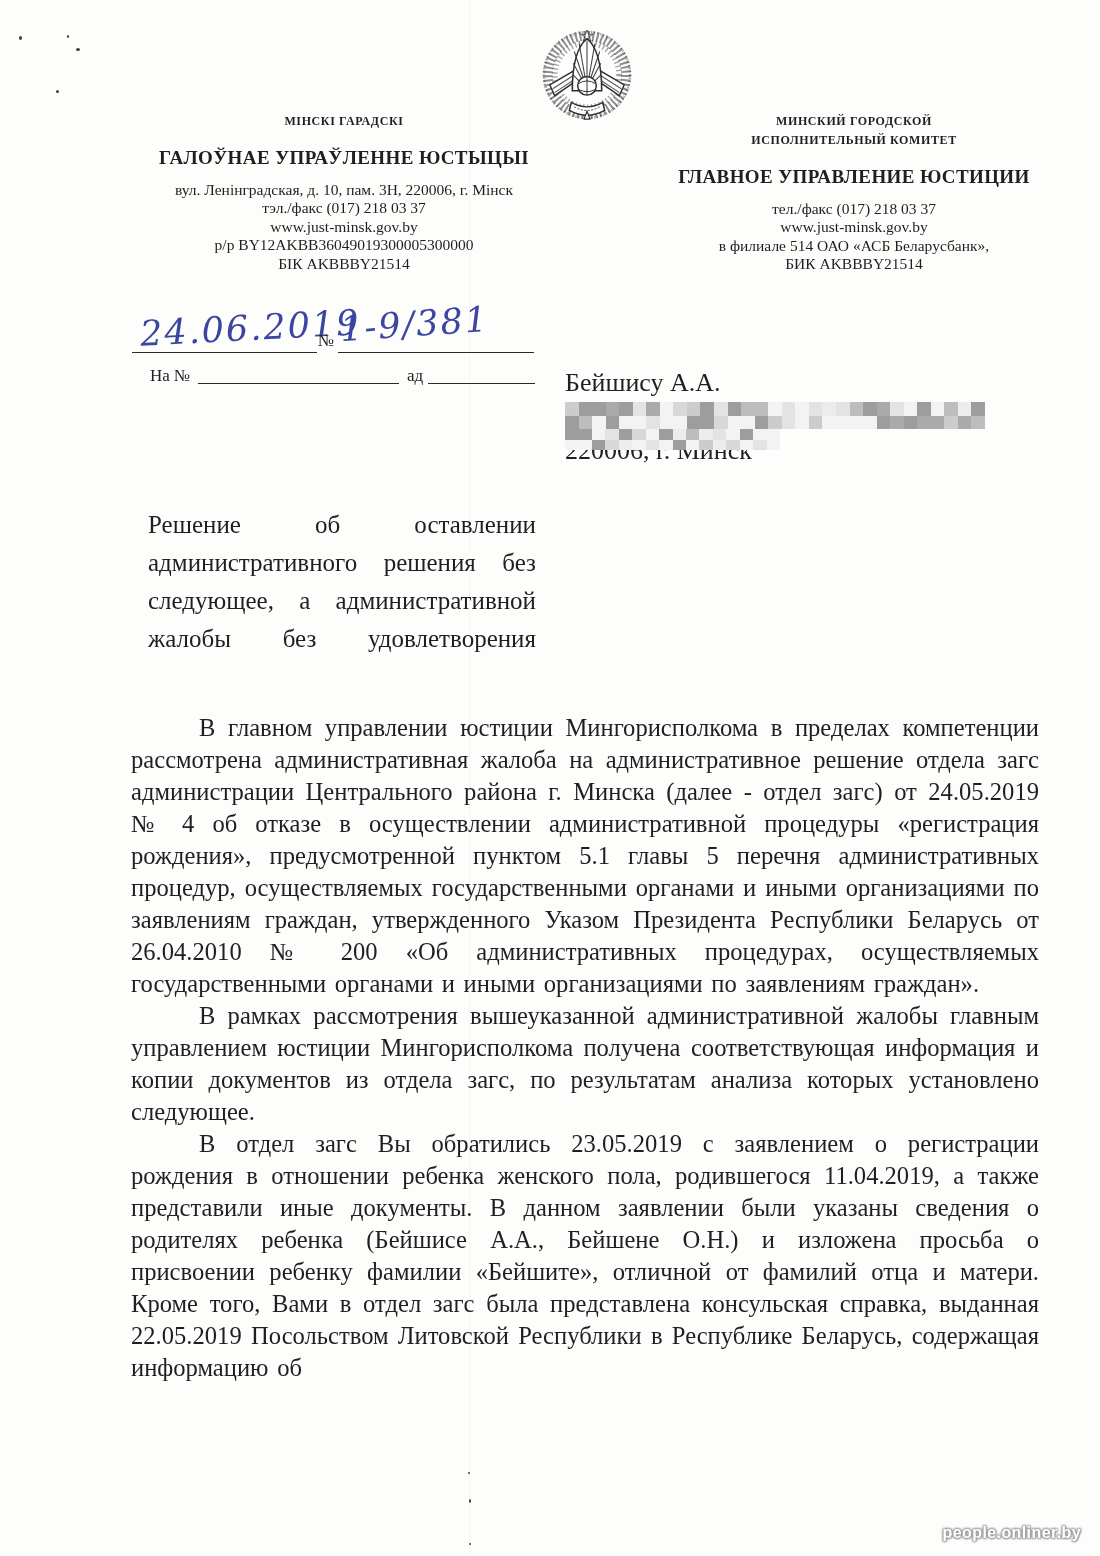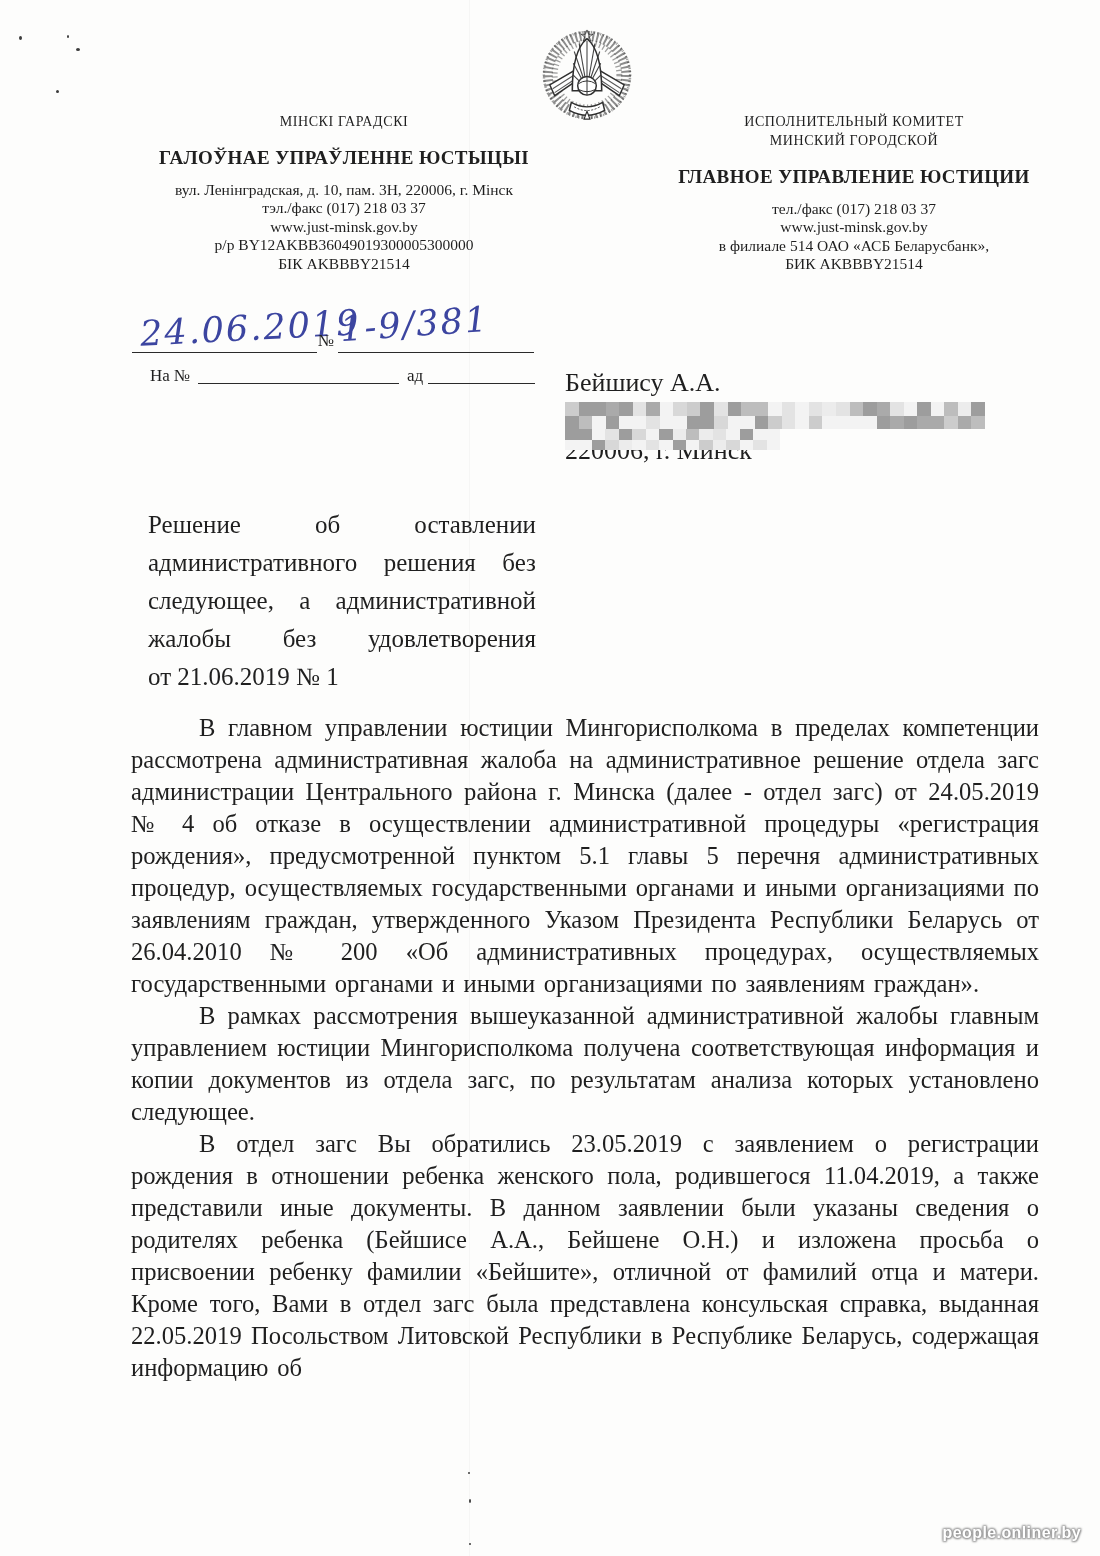--- a/index.html
+++ b/index.html
@@ -6,21 +6,21 @@
   #page{
     position:relative;width:1100px;height:1556px;margin:0 auto;
     background:#fdfdfc;overflow:hidden;
     font-family:"Liberation Serif","DejaVu Serif",serif;
     color:#1f1f1f;
   }
   
   .hdr-col{position:absolute;text-align:center;}
   .hdr-col.left{left:118px;top:112px;width:452px;}
   .hdr-col.right{left:618px;top:112px;width:472px;}
-  .org-line{font-size:14px;line-height:19px;letter-spacing:.6px;}
+  .org-line{font-size:12px;line-height:19px;letter-spacing:.6px;font-weight:bold;}
   .dept{font-size:19px;font-weight:bold;letter-spacing:.4px;margin-top:16px;}
   .details{margin-top:12px;}
   .detail-line{font-size:15.5px;line-height:18.4px;}
   
   .emblem{position:absolute;left:538px;top:24px;}
   
   .hand{
     position:absolute;color:#3c45a0;
     font-family:"DejaVu Serif",serif;font-style:italic;
     font-size:35px;letter-spacing:2px;white-space:nowrap;
@@ -110,22 +110,22 @@
     <div class="details">
       <div class="detail-line">вул. Ленінградская, д. 10, пам. 3Н, 220006, г. Мінск</div>
       <div class="detail-line">тэл./факс (017) 218 03 37</div>
       <div class="detail-line">www.just-minsk.gov.by</div>
       <div class="detail-line">р/р BY12AKBB36049019300005300000</div>
       <div class="detail-line">БІК AKBBBY21514</div>
     </div>
   </div>
 
   <div class="hdr-col right">
+    <div class="org-line">МИНСКИЙ ГОРОДСКОЙ</div>
     <div class="org-line">ИСПОЛНИТЕЛЬНЫЙ КОМИТЕТ</div>
-    <div class="org-line">МИНСКИЙ ГОРОДСКОЙ</div>
     <div class="dept">ГЛАВНОЕ УПРАВЛЕНИЕ ЮСТИЦИИ</div>
     <div class="details">
       <div class="detail-line">тел./факс (017) 218 03 37</div>
       <div class="detail-line">www.just-minsk.gov.by</div>
       <div class="detail-line">в филиале 514 ОАО «АСБ Беларусбанк»,</div>
       <div class="detail-line">БИК AKBBBY21514</div>
     </div>
   </div>
 
   <div class="hand date">24.06.2019</div>
@@ -237,21 +237,20 @@
       <div class="mosaic-cell" style="background: rgb(227, 227, 227);"></div>
       <div class="mosaic-cell" style="background: rgb(243, 243, 243);"></div>
     </div>
   <div class="addressee-city">220006, г. Минск</div>
 
   <div class="subject">
     <div class="subject-line">Решение об оставлении</div>
     <div class="subject-line">административного решения без</div>
     <div class="subject-line">следующее, а административной</div>
     <div class="subject-line">жалобы без удовлетворения</div>
-    <div class="subject-line last">от 21.06.2019 № 1</div>
   </div>
 
   <div class="body-text">
     <p>В главном управлении юстиции Мингорисполкома в пределах компетенции рассмотрена административная жалоба на административное решение отдела загс администрации Центрального района г. Минска (далее - отдел загс) от 24.05.2019 № 4 об отказе в осуществлении административной процедуры «регистрация рождения», предусмотренной пунктом 5.1 главы 5 перечня административных процедур, осуществляемых государственными органами и иными организациями по заявлениям граждан, утвержденного Указом Президента Республики Беларусь от 26.04.2010 № 200 «Об административных процедурах, осуществляемых государственными органами и иными организациями по заявлениям граждан».</p>
     <p>В рамках рассмотрения вышеуказанной административной жалобы главным управлением юстиции Мингорисполкома получена соответствующая информация и копии документов из отдела загс, по результатам анализа которых установлено следующее.</p>
     <p>В отдел загс Вы обратились 23.05.2019 с заявлением о регистрации рождения в отношении ребенка женского пола, родившегося 11.04.2019, а также представили иные документы. В данном заявлении были указаны сведения о родителях ребенка (Бейшисе А.А., Бейшене О.Н.) и изложена просьба о присвоении ребенку фамилии «Бейшите», отличной от фамилий отца и матери. Кроме того, Вами в отдел загс была представлена консульская справка, выданная 22.05.2019 Посольством Литовской Республики в Республике Беларусь, содержащая информацию об</p>
   </div>
 
   <div class="watermark">people.onliner.by</div>
 

